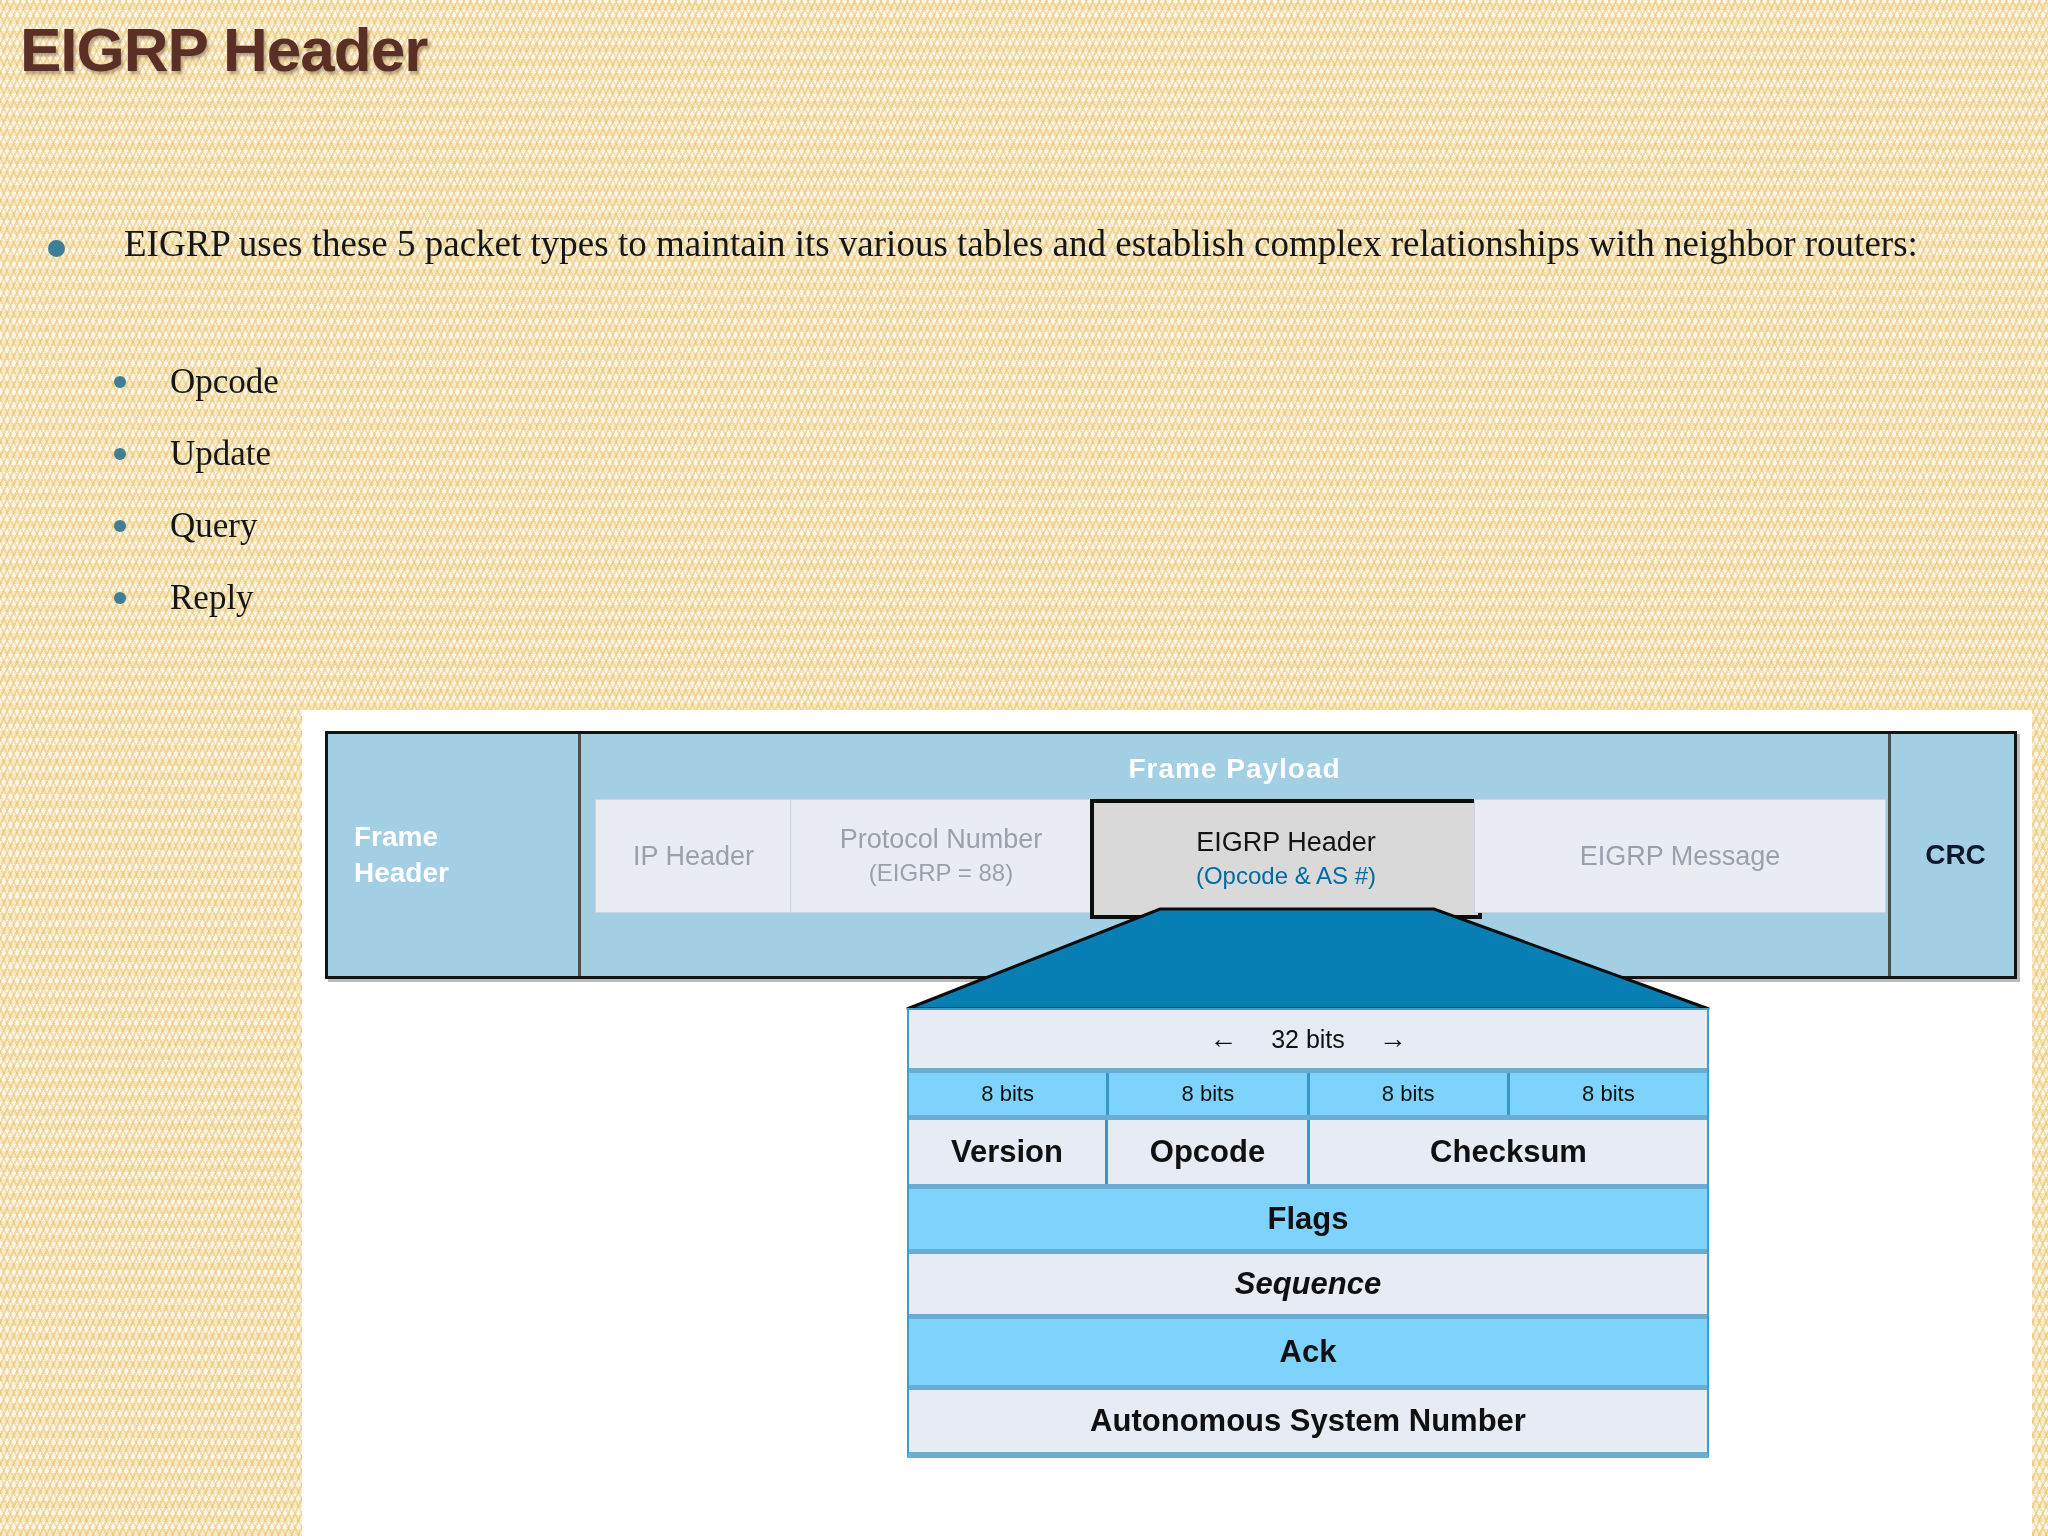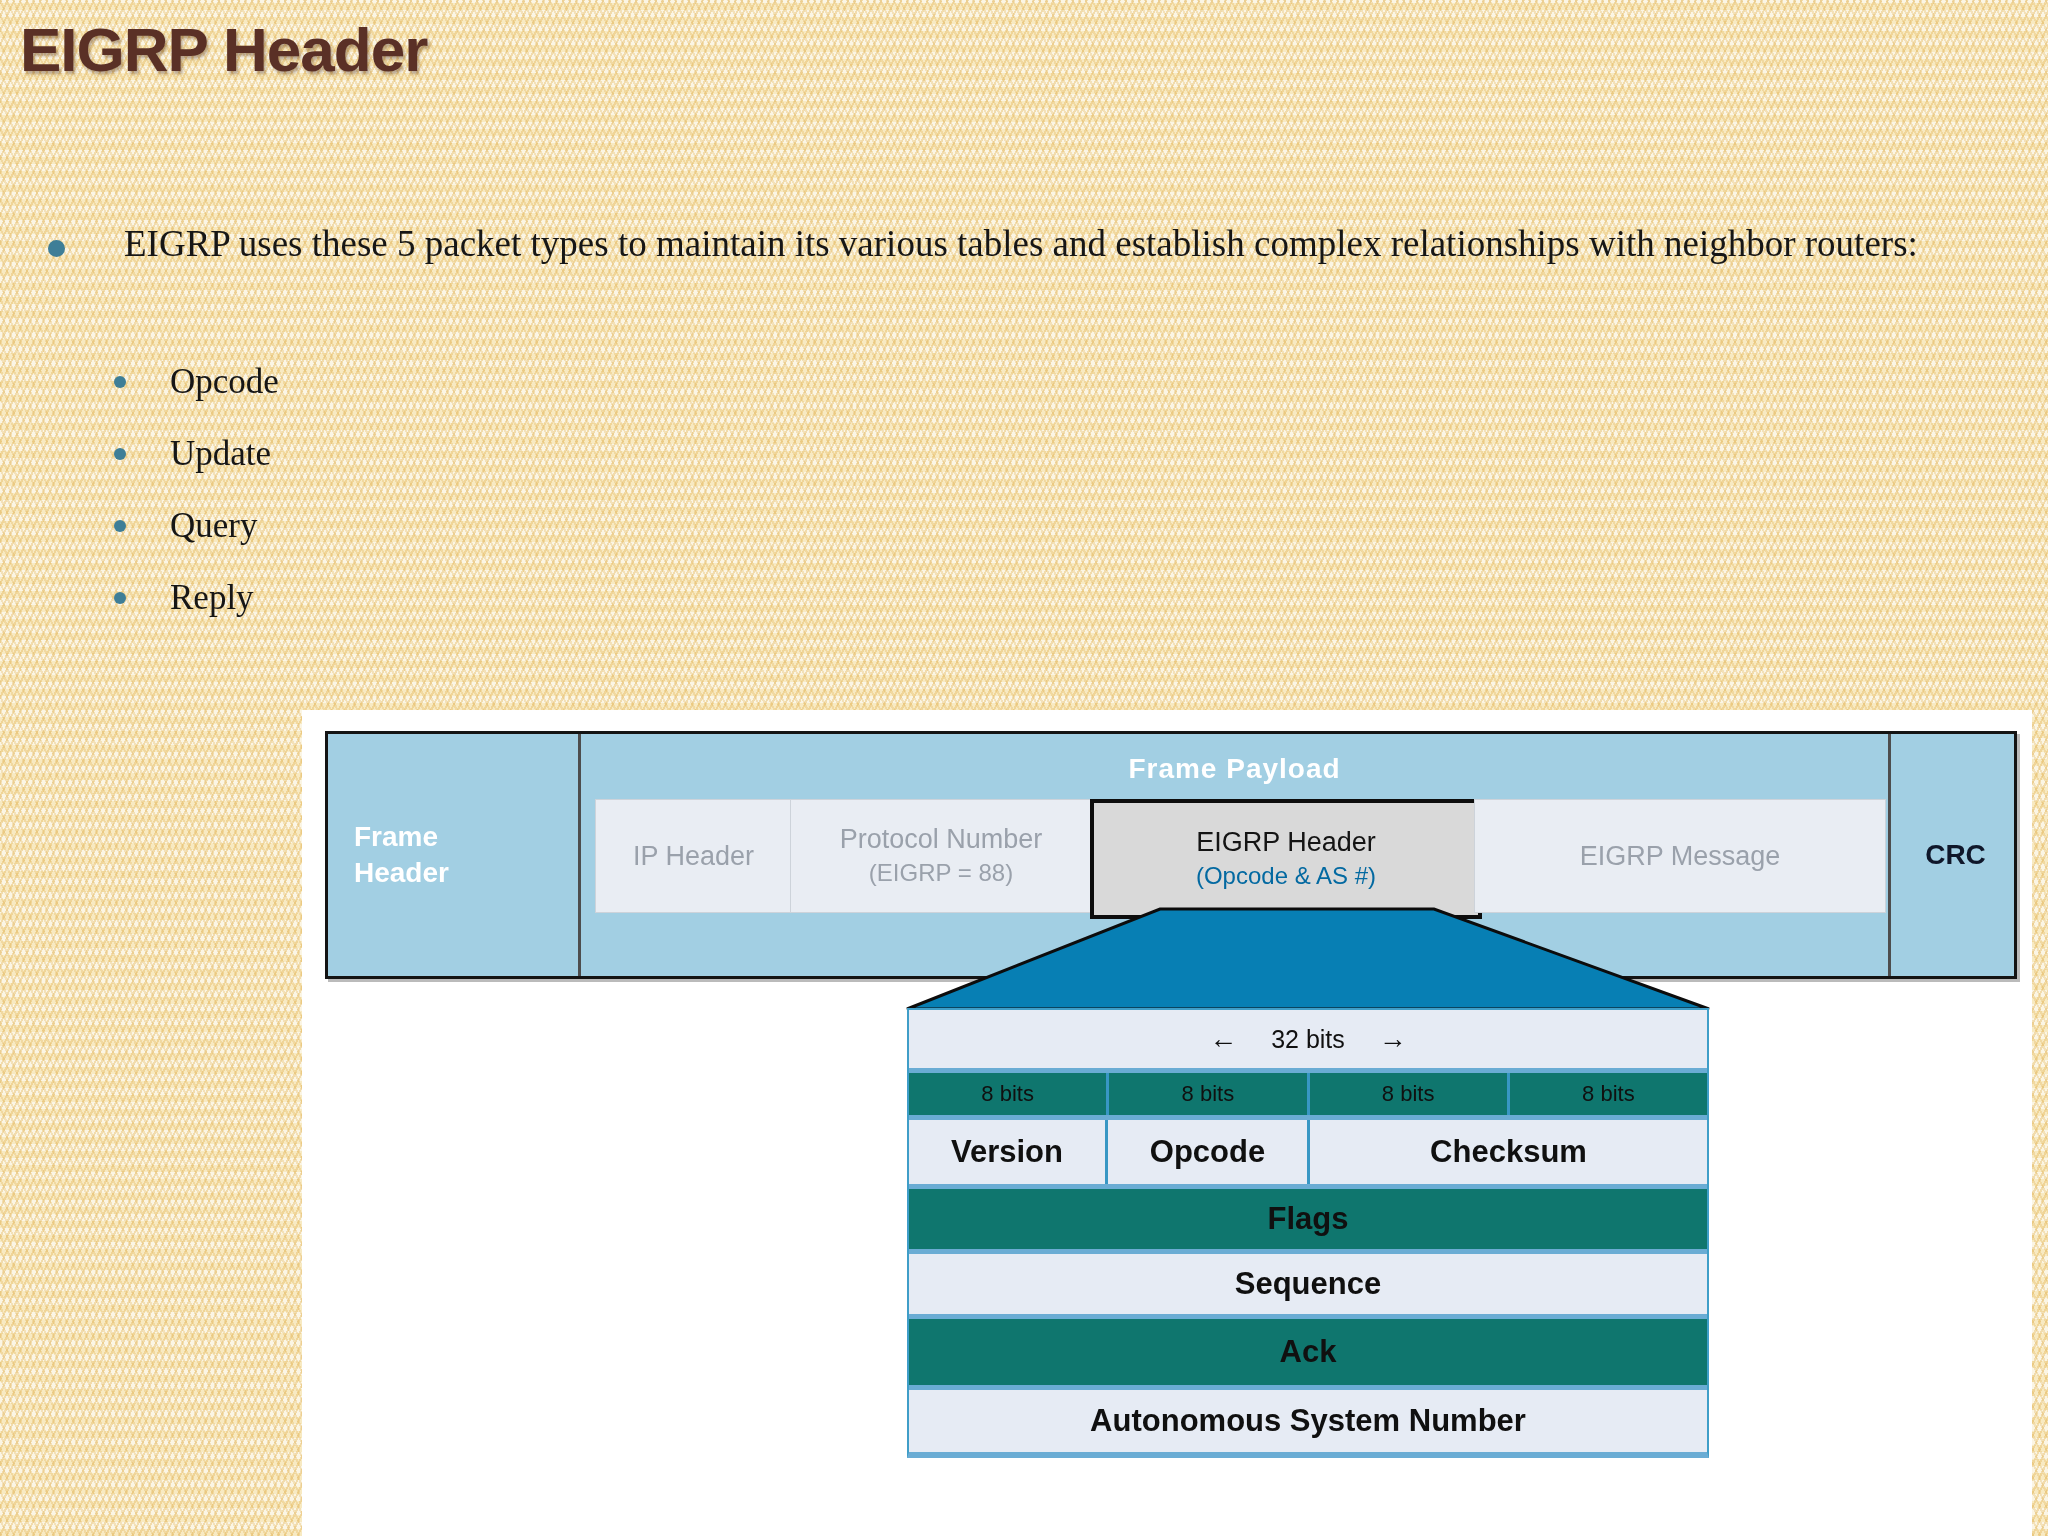--- a/index.html
+++ b/index.html
@@ -85,34 +85,34 @@
   .trap{left:890px;top:907px;width:830px;height:104px;}
 
   
   .htable{
     left:907px;top:1008px;width:802px;height:450px;
     border:2px solid #3f9ec8;border-bottom:6px solid #6aacd4;
     display:flex;flex-direction:column;background:#e6ebf4;
   }
   .trow{display:flex;align-items:stretch;border-bottom:5px solid #6aacd4;box-sizing:border-box;}
   .trow.light{background:#e6ebf4;}
-  .trow.dark{background:#0f766e;}
+  .trow.dark{background:#7dd3fc;}
   .trow.last{border-bottom:none;flex:1;}
   .tcell{
     flex:1;display:flex;align-items:center;justify-content:center;
     color:#101010;
   }
   .tcell.divider{border-right:3px solid #3897c4;}
   .bits-label{font-size:22px;}
   .field-label{font-size:31px;font-weight:bold;}
   .r1{height:63px;}
   .r2{height:47px;}
   .r3{height:69px;}
   .r4{height:65px;}
-  .r5{height:65px;}
+  .r5{height:65px;font-style:italic;}
   .r6{height:71px;}
   .w-version{flex:0 0 196px;}
   .w-opcode{flex:0 0 199px;}
   .bits32{display:flex;align-items:center;gap:34px;font-size:25px;color:#101010;}
   .arrow{font-size:28px;font-weight:bold;}
 </style>
 </head>
 <body>
 
 <div class="abs slide-title">EIGRP Header</div>

